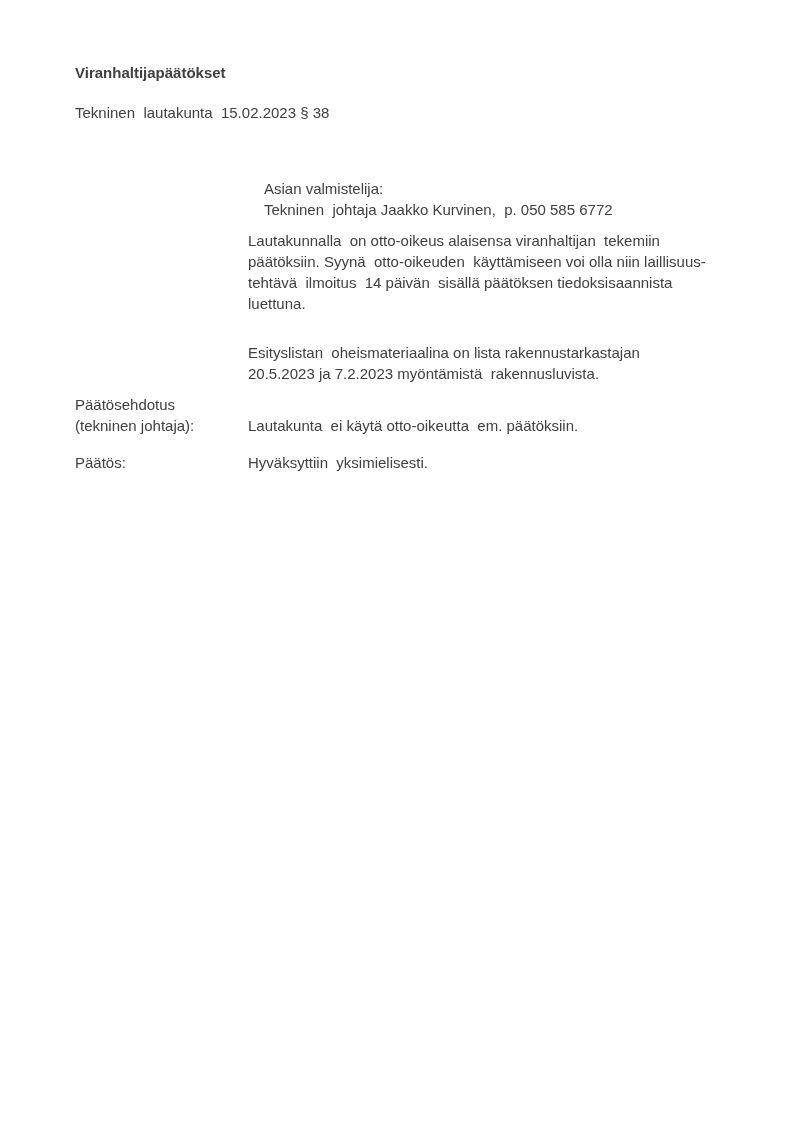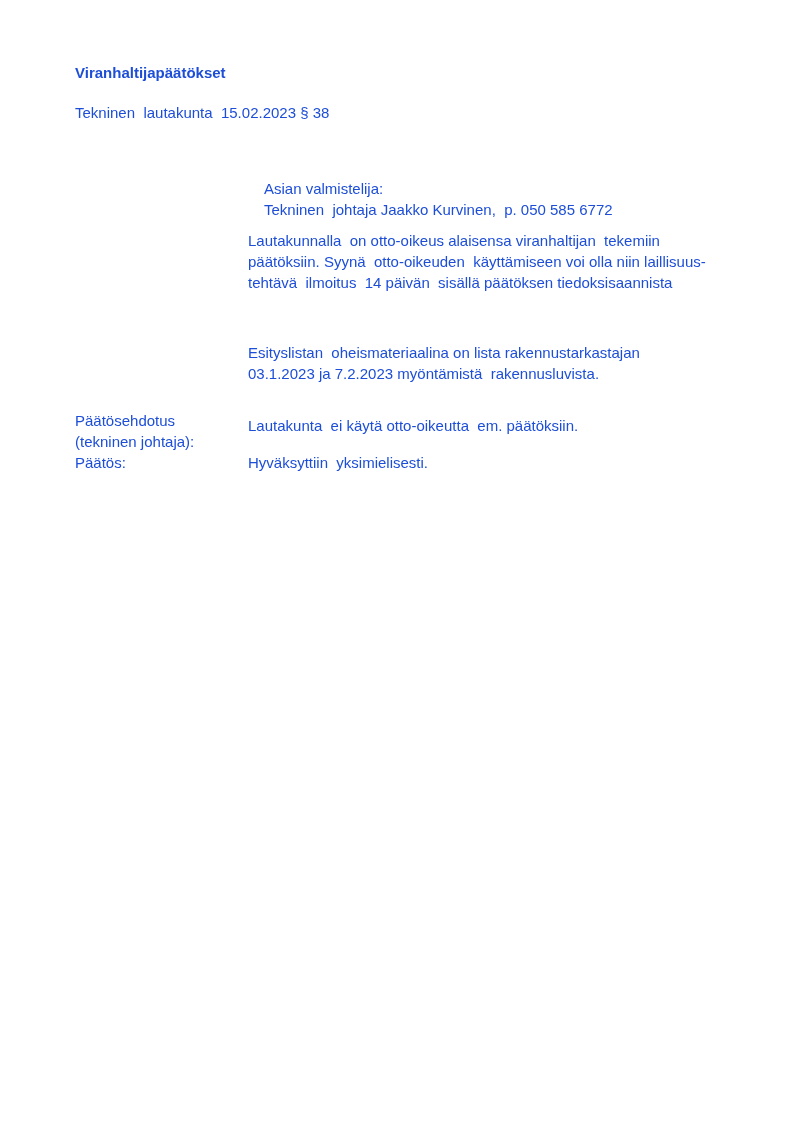--- a/index.html
+++ b/index.html
@@ -8,21 +8,21 @@
     background: #ffffff;
   }
   .page {
     position: relative;
     width: 794px;
     height: 1122px;
     background: #ffffff;
     font-family: "Liberation Sans", "DejaVu Sans", sans-serif;
     font-size: 15px;
     line-height: 21px;
-    color: #1d4ed8;
+    color: #404040;
     overflow: hidden;
   }
   .abs { position: absolute; }
   .title {
     left: 75px;
     top: 62px;
     font-weight: bold;
   }
   .meeting-line {
     left: 75px;
@@ -35,21 +35,21 @@
   .para-otto {
     left: 248px;
     top: 230px;
   }
   .para-attachment {
     left: 248px;
     top: 342px;
   }
   .proposal-label {
     left: 75px;
-    top: 410px;
+    top: 394px;
   }
   .proposal-text {
     left: 248px;
     top: 415px;
   }
   .decision-label {
     left: 75px;
     top: 452px;
   }
   .decision-text {
@@ -71,25 +71,26 @@
 
   <div class="abs preparer-block">
     <div class="line">Asian valmistelija:</div>
     <div class="line">Tekninen  johtaja Jaakko Kurvinen,  p. 050 585 6772</div>
   </div>
 
   <div class="abs para-otto">
     <div class="line">Lautakunnalla  on otto-oikeus alaisensa viranhaltijan  tekemiin</div>
     <div class="line">päätöksiin. Syynä  otto-oikeuden  käyttämiseen voi olla niin laillisuus-</div>
     <div class="line">tehtävä  ilmoitus  14 päivän  sisällä päätöksen tiedoksisaannista</div>
+    <div class="line">luettuna.</div>
   </div>
 
   <div class="abs para-attachment">
     <div class="line">Esityslistan  oheismateriaalina on lista rakennustarkastajan</div>
-    <div class="line">03.1.2023 ja 7.2.2023 myöntämistä  rakennusluvista.</div>
+    <div class="line">20.5.2023 ja 7.2.2023 myöntämistä  rakennusluvista.</div>
   </div>
 
   <div class="abs proposal-label">
     <div class="line">Päätösehdotus</div>
     <div class="line">(tekninen johtaja):</div>
   </div>
 
   <div class="abs proposal-text line">Lautakunta  ei käytä otto-oikeutta  em. päätöksiin.</div>
 
   <div class="abs decision-label line">Päätös:</div>

